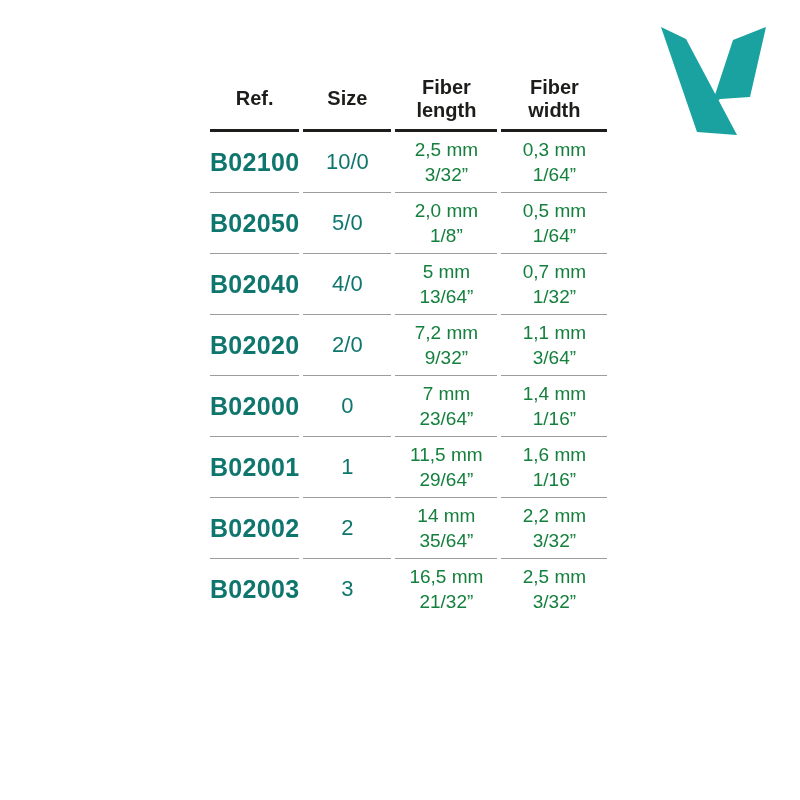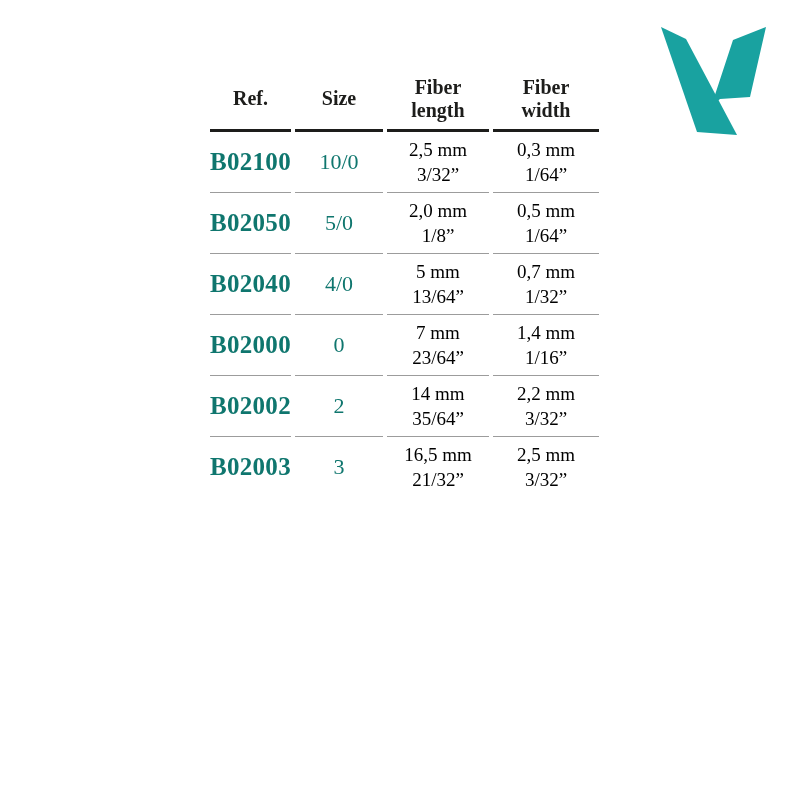--- a/index.html
+++ b/index.html
@@ -7,21 +7,20 @@
     padding: 0;
     background: #ffffff;
     font-family: "Liberation Sans", sans-serif;
   }
   .page {
     position: relative;
     width: 800px;
     height: 728px;
     background: #ffffff;
     overflow: hidden;
-    font-family: Liberation Serif, serif;
   }
   .logo {
     position: absolute;
     left: 659px;
     top: 27px;
     width: 110px;
     height: 110px;
   }
   table.spec-table {
     position: absolute;
@@ -57,21 +56,21 @@
     font-size: 25px;
     color: #0f766e;
     letter-spacing: 0.3px;
   }
   .size-cell {
     font-size: 22px;
     color: #0f766e;
   }
   .value-cell {
     font-size: 19px;
-    color: #000000;
+    color: #15803d;
   }
   .value-cell .mm-line,
   .value-cell .in-line {
     line-height: 25px;
   }
 </style>
 </head>
 <body>
 
 <div class="page">
@@ -137,32 +136,56 @@
     <td class="value-cell">
       <div class="mm-line">5 mm</div>
       <div class="in-line">13/64”</div>
     </td>
     <td class="value-cell">
       <div class="mm-line">0,7 mm</div>
       <div class="in-line">1/32”</div>
     </td>
   </tr>
         <tr>
+    <td class="ref-cell">B02020</td>
+    <td class="size-cell">2/0</td>
+    <td class="value-cell">
+      <div class="mm-line">7,2 mm</div>
+      <div class="in-line">9/32”</div>
+    </td>
+    <td class="value-cell">
+      <div class="mm-line">1,1 mm</div>
+      <div class="in-line">3/64”</div>
+    </td>
+  </tr>
+        <tr>
     <td class="ref-cell">B02000</td>
     <td class="size-cell">0</td>
     <td class="value-cell">
       <div class="mm-line">7 mm</div>
       <div class="in-line">23/64”</div>
     </td>
     <td class="value-cell">
       <div class="mm-line">1,4 mm</div>
       <div class="in-line">1/16”</div>
     </td>
   </tr>
         <tr>
+    <td class="ref-cell">B02001</td>
+    <td class="size-cell">1</td>
+    <td class="value-cell">
+      <div class="mm-line">11,5 mm</div>
+      <div class="in-line">29/64”</div>
+    </td>
+    <td class="value-cell">
+      <div class="mm-line">1,6 mm</div>
+      <div class="in-line">1/16”</div>
+    </td>
+  </tr>
+        <tr>
     <td class="ref-cell">B02002</td>
     <td class="size-cell">2</td>
     <td class="value-cell">
       <div class="mm-line">14 mm</div>
       <div class="in-line">35/64”</div>
     </td>
     <td class="value-cell">
       <div class="mm-line">2,2 mm</div>
       <div class="in-line">3/32”</div>
     </td>

